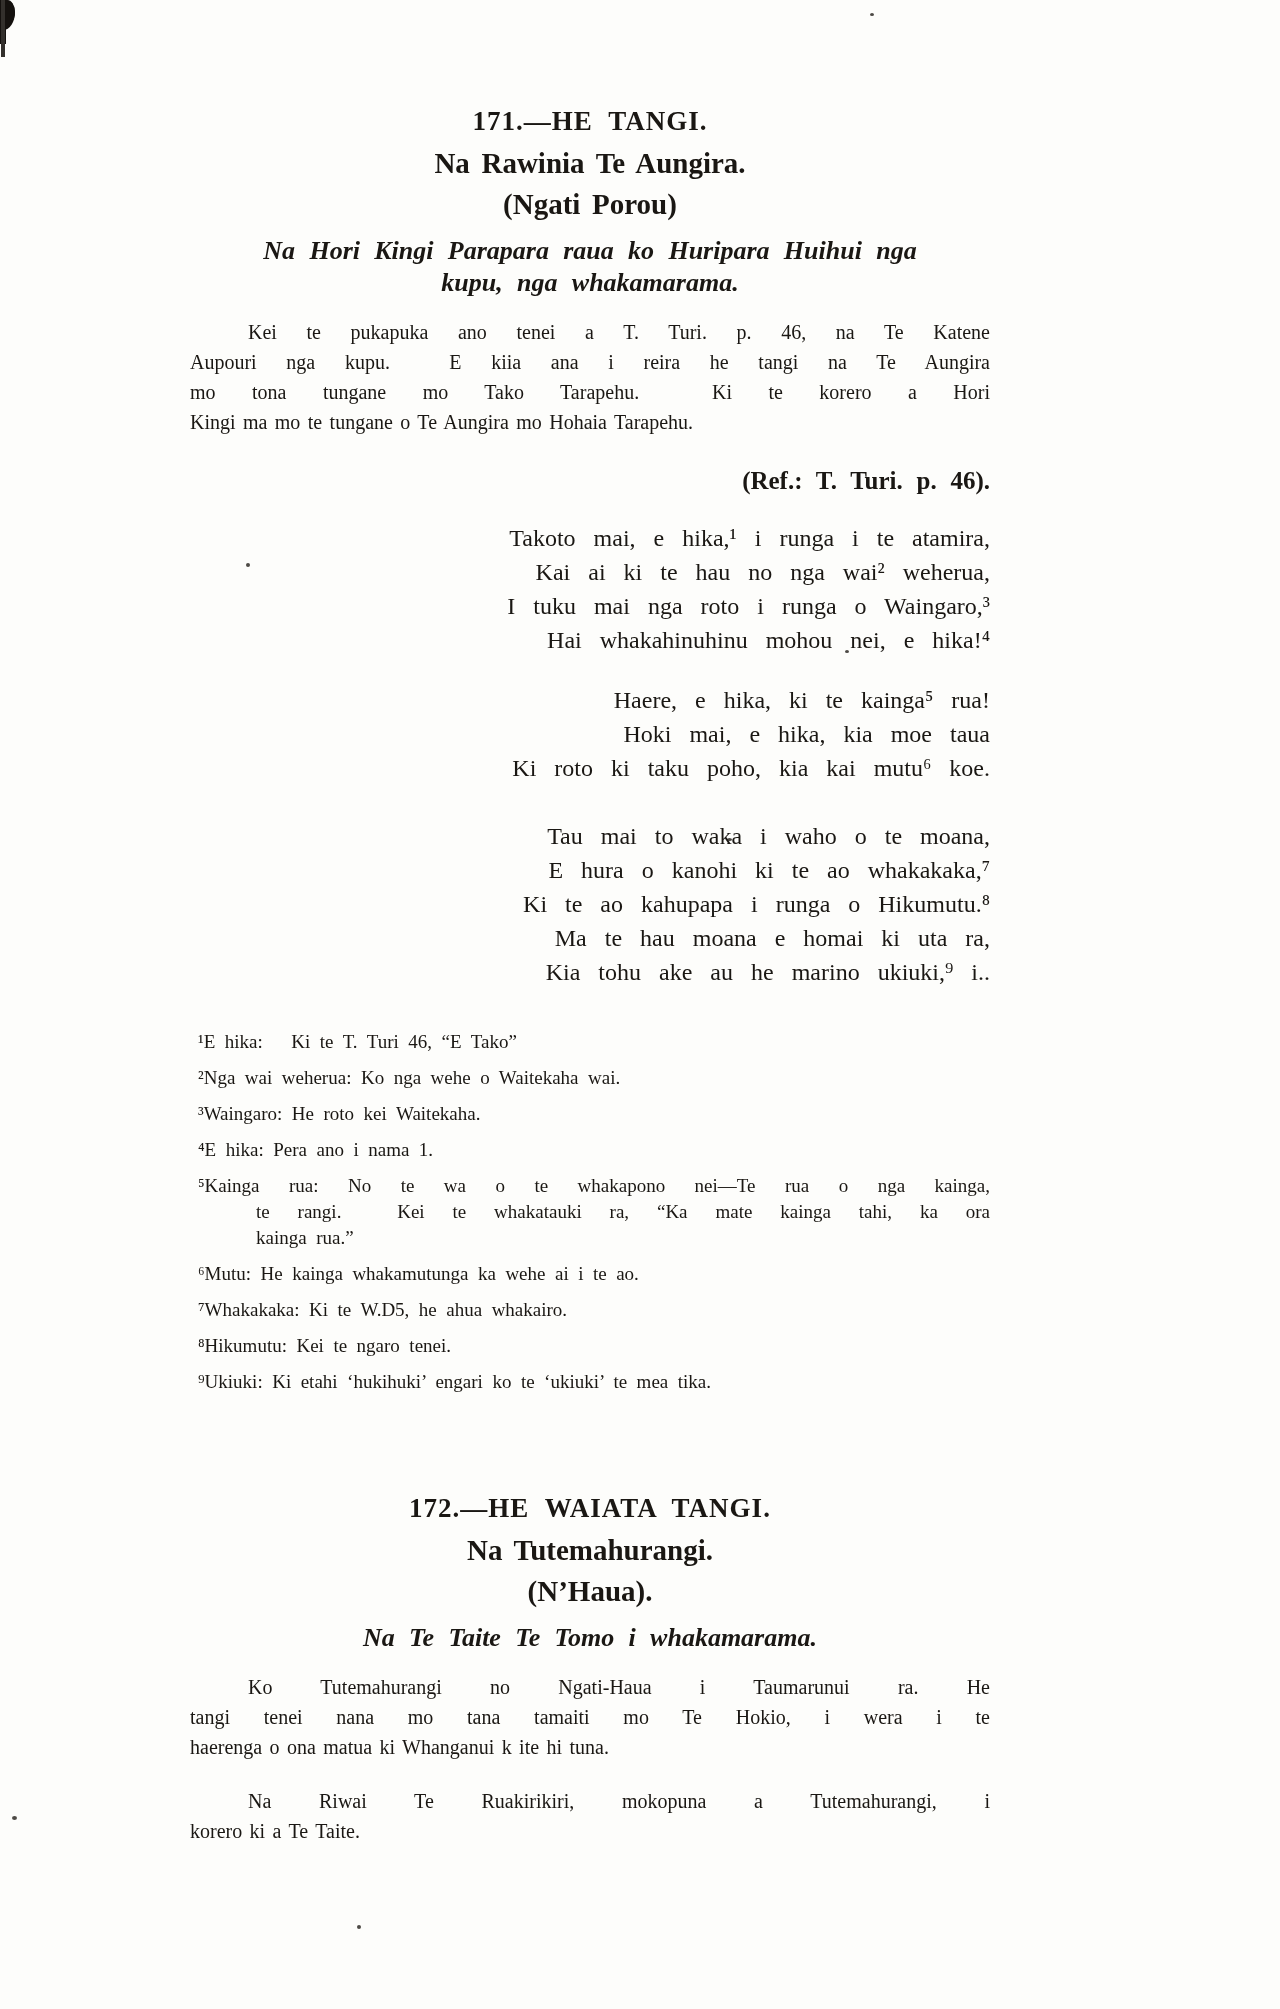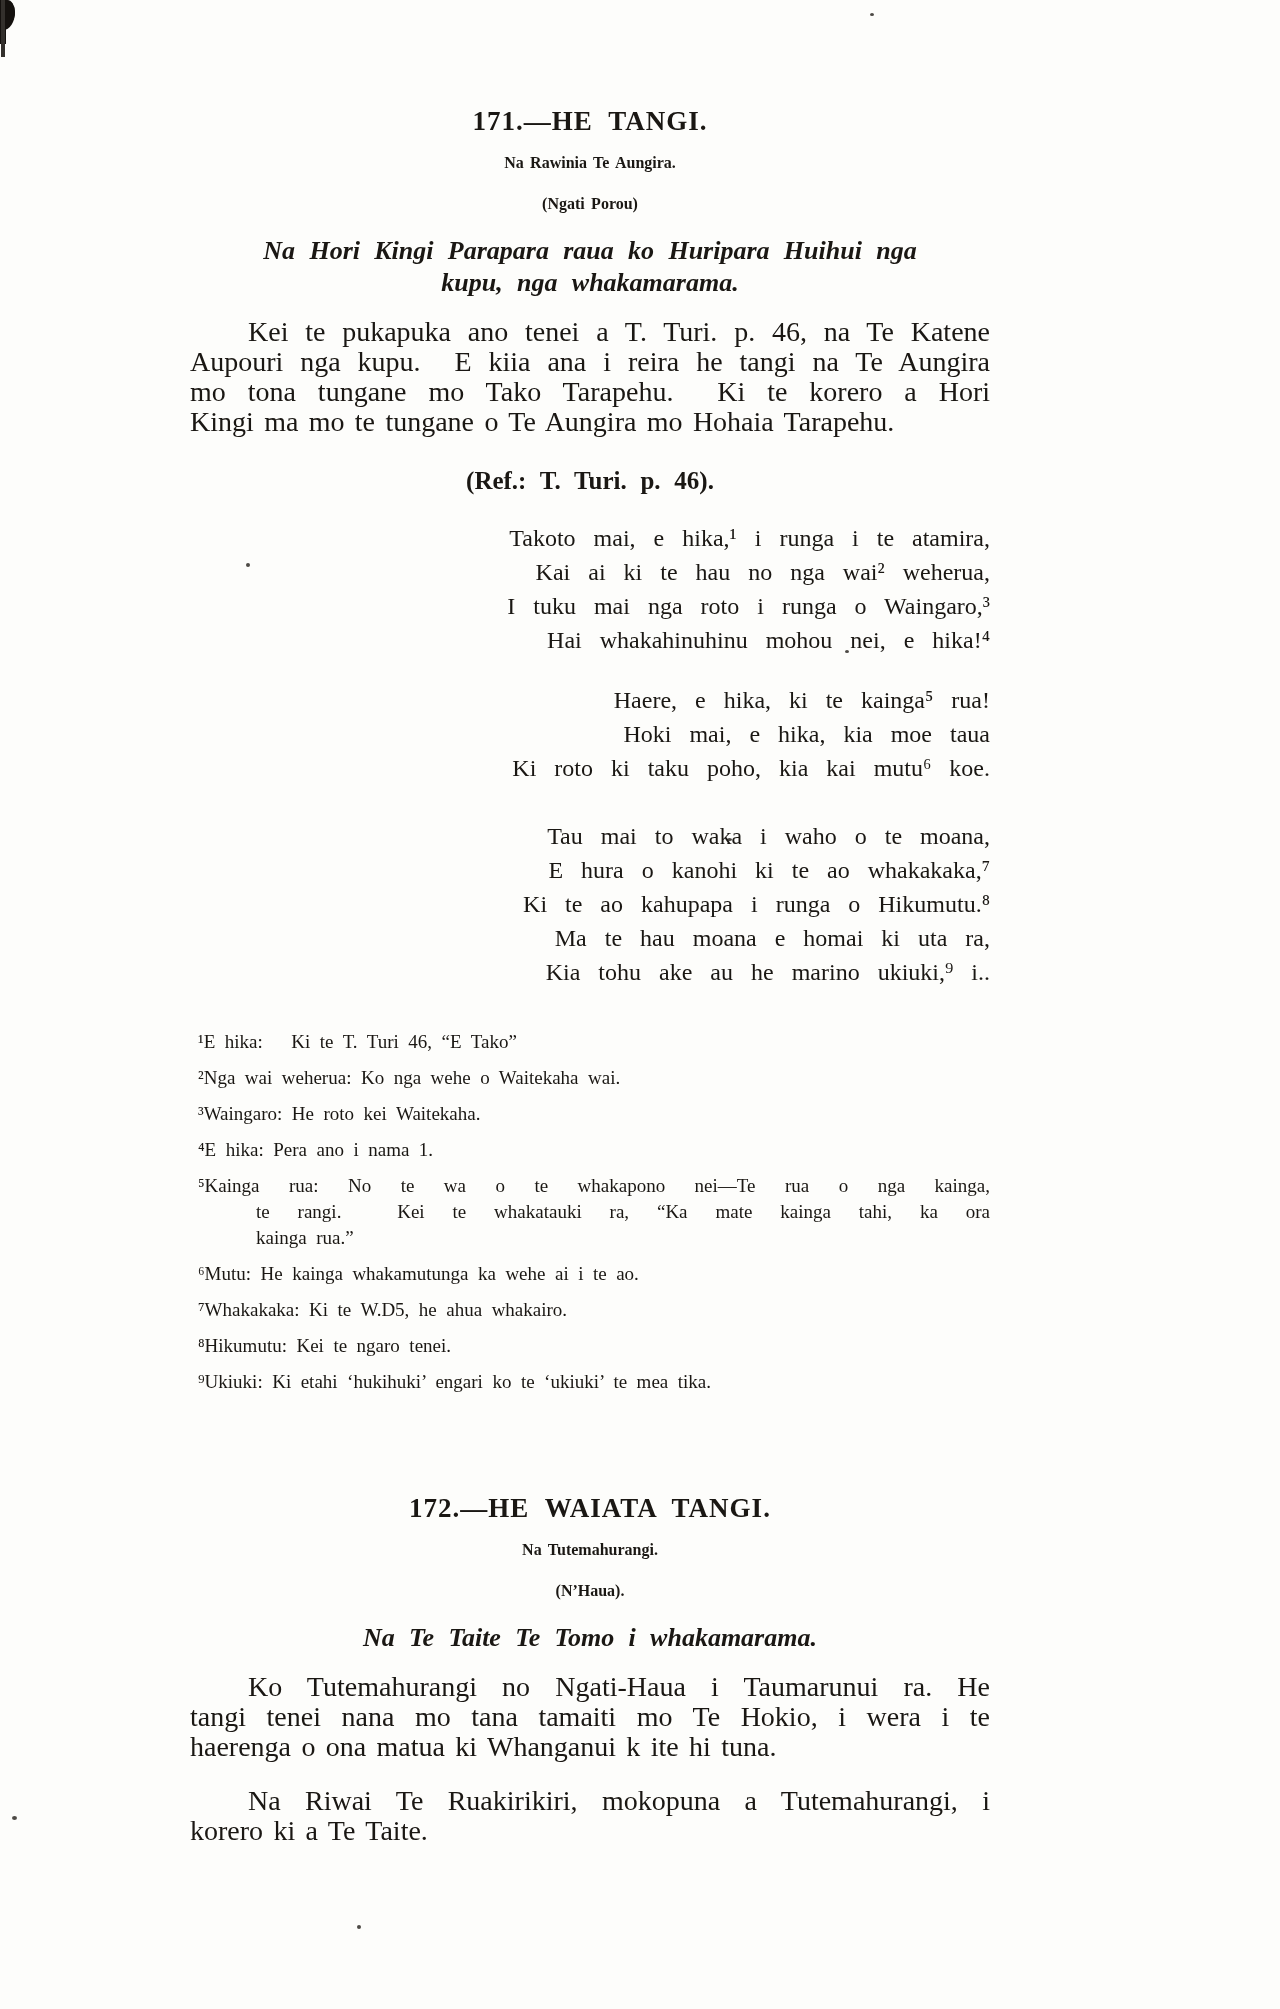--- a/index.html
+++ b/index.html
@@ -13,34 +13,34 @@
   }
   .content{position:absolute;left:190px;top:0;width:800px;}
   
   .num-title{
     margin:0;text-align:center;font-size:27px;font-weight:bold;
     letter-spacing:1px;word-spacing:0.3em;line-height:34px;
   }
   .t171{margin-top:104px;}
   .t172{margin-top:96px;}
   .byline{
-    text-align:center;font-size:16px;font-weight:bold;
+    text-align:center;font-size:29px;font-weight:bold;
     line-height:32px;margin-top:9px;word-spacing:0.15em;
   }
   .attrib{
     text-align:center;font-size:26px;font-weight:bold;font-style:italic;
     line-height:32px;margin-top:15px;word-spacing:0.3em;
   }
   
-  .para{margin-top:18px;font-size:28px;line-height:30px;word-spacing:0.12em;}
+  .para{margin-top:18px;font-size:20px;line-height:30px;word-spacing:0.12em;}
   .pl{white-space:pre-wrap;}
   .indent{text-indent:58px;}
   .jst{text-align:justify;text-align-last:justify;}
   .ref{
-    text-align:center;font-size:25px;font-weight:bold;
+    text-align:right;font-size:25px;font-weight:bold;
     margin-top:28px;line-height:32px;word-spacing:0.3em;
   }
   
   .stanza{margin-left:105px;font-size:24px;line-height:34px;word-spacing:0.5em;text-align:right;}
   .st1{margin-top:24px;}
   .st2{margin-top:26px;}
   .st3{margin-top:34px;}
   .vl{white-space:pre-wrap;}
   
   .footnotes{margin-top:40px;margin-left:8px;width:792px;font-size:19px;line-height:26px;word-spacing:0.25em;}

